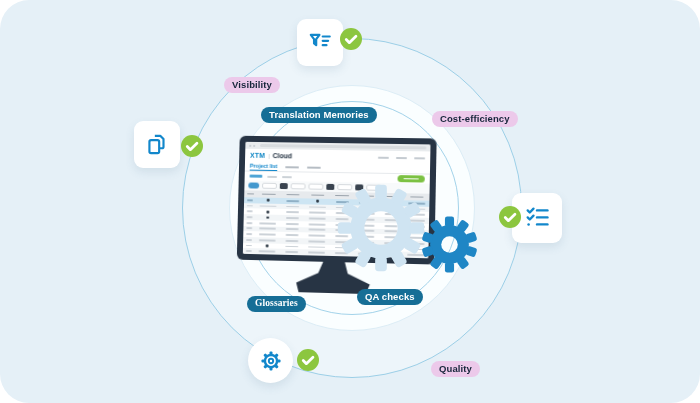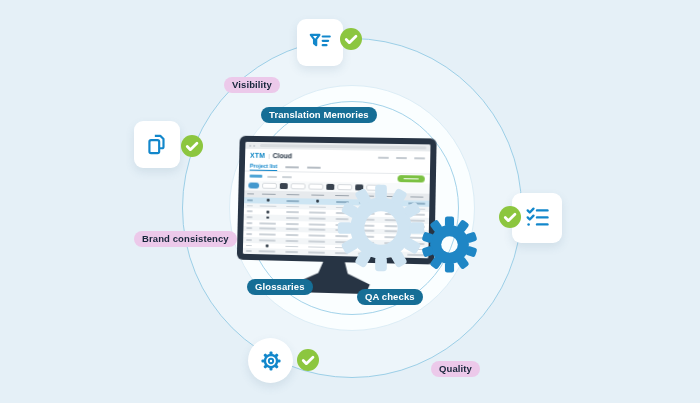--- a/index.html
+++ b/index.html
@@ -1,17 +1,17 @@
 <!DOCTYPE html>
 <html><head>
 <meta charset="utf-8">
 <style>
   html,body{margin:0;padding:0;}
   body{font-family:"Liberation Sans", sans-serif;}
-  #stage{position:relative;width:700px;height:403px;background:#e5f0f7;overflow:hidden;}
+  #stage{position:relative;width:700px;height:403px;background:#e5f0f7;overflow:hidden;border-radius:29px;}
 
   
   .circle{position:absolute;border-radius:50%;box-sizing:border-box;}
   #ring-outer{left:182px;top:38px;width:340px;height:340px;border:1px solid #9ccfe7;background:#edf5fa;}
   #halo-white{left:229px;top:85px;width:246px;height:246px;border:1px solid #dcedf6;background:rgba(251,254,255,.92);}
   #ring-inner{left:245px;top:101px;width:214px;height:214px;border:1px solid #a3d3ea;}
 
   
   .card{position:absolute;background:#fff;border-radius:9px;box-shadow:0 4px 10px rgba(60,100,135,.12);
         display:flex;align-items:center;justify-content:center;}
@@ -352,18 +352,18 @@
   </div>
   <div class="check" style="left:297px;top:349px;">
     <svg viewBox="0 0 24 24">
         <circle cx="12" cy="12" r="12" fill="#8cc63f"></circle>
         <path d="M6.8 12.6 l3.4 3.4 L17.4 9" fill="none" stroke="#fff" stroke-width="3" stroke-linecap="round" stroke-linejoin="round"></path>
       </svg>
   </div>
 
   <div class="pill pink" style="left:224px;top:77px;">Visibility</div>
   <div class="pill blue" style="left:261px;top:107px;">Translation Memories</div>
-  <div class="pill pink" style="left:134px;top:231px;">Brand consistency</div>
-  <div class="pill blue" style="left:247px;top:279px;">Glossaries</div>
+  <div class="pill pink" style="left:432px;top:111px;">Cost-efficiency</div>
+  <div class="pill blue" style="left:247px;top:296px;font-family:Liberation Serif, serif;">Glossaries</div>
   <div class="pill blue" style="left:357px;top:289px;">QA checks</div>
   <div class="pill pink" style="left:431px;top:333px;margin-top:28px;">Quality</div>
 
 </div>
 
 </body></html>

